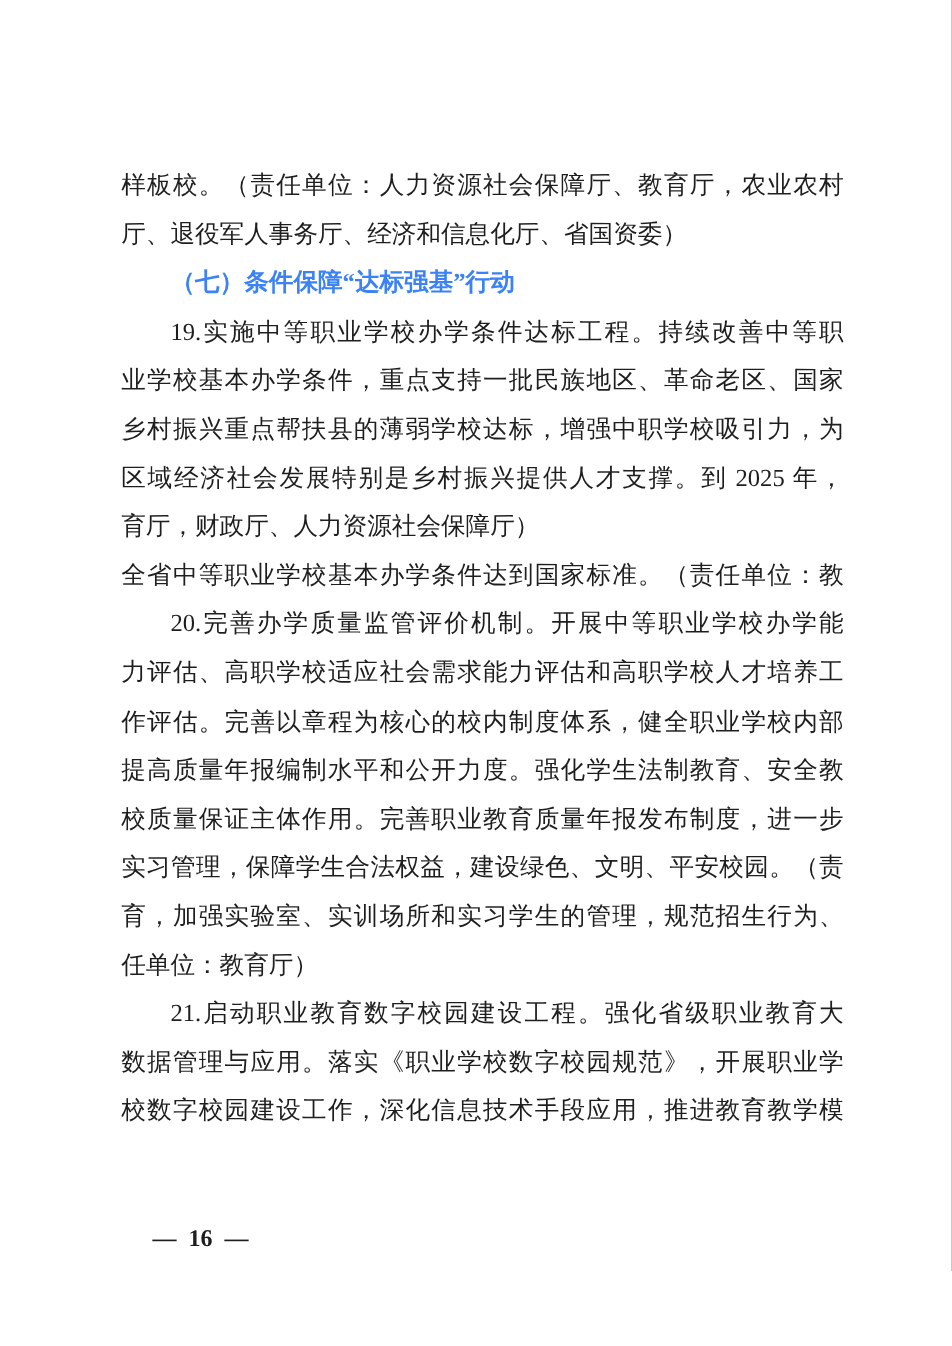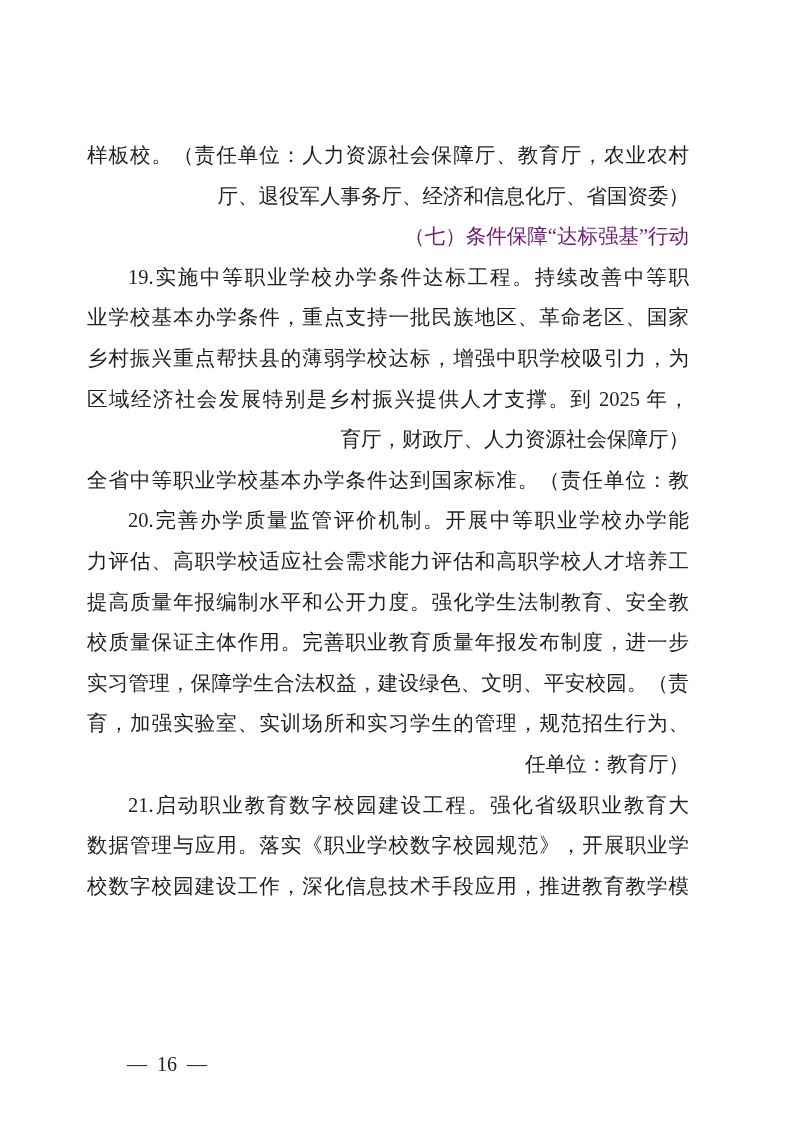--- a/index.html
+++ b/index.html
@@ -10,72 +10,74 @@
   .page {
     position: relative;
     width: 793px;
     height: 1122px;
     background: #ffffff;
     overflow: hidden;
     font-family: "Liberation Serif", "DejaVu Serif", serif;
   }
   .text-block {
     position: absolute;
-    left: 87px;
+    left: 101px;
     top: 135px;
     width: 602px;
     font-size: 20.5px;
     color: #1e1e1e;
   }
   .line {
     height: 40.6px;
     line-height: 40.6px;
-    text-align: right;
+    text-align: left;
     overflow: hidden;
     white-space: normal;
   }
   
   .line.fill {
     text-align: justify;
     text-align-last: justify;
   }
   .line.indent {
     text-indent: 2em;
   }
   .line.heading {
-    font-weight: normal;
-    color: #701a75;
+    font-weight: bold;
+    color: #3b82f6;
   }
   .footer {
     position: absolute;
     left: 127px;
-    top: 1052px;
+    top: 1020px;
     height: 24px;
     line-height: 24px;
     font-size: 20px;
     color: #1e1e1e;
     word-spacing: 5px;
+    font-weight: bold;
   }
 </style>
 </head>
 <body>
 
 <div class="page">
   <div class="text-block" id="text-block">
       <div class="line fill">样板校。（责任单位：人力资源社会保障厅、教育厅，农业农村</div>
       <div class="line">厅、退役军人事务厅、经济和信息化厅、省国资委）</div>
       <div class="line heading indent">（七）条件保障“达标强基”行动</div>
       <div class="line indent fill">19.实施中等职业学校办学条件达标工程。持续改善中等职</div>
       <div class="line fill">业学校基本办学条件，重点支持一批民族地区、革命老区、国家</div>
       <div class="line fill">乡村振兴重点帮扶县的薄弱学校达标，增强中职学校吸引力，为</div>
       <div class="line fill">区域经济社会发展特别是乡村振兴提供人才支撑。到 2025 年，</div>
       <div class="line">育厅，财政厅、人力资源社会保障厅）</div>
       <div class="line fill">全省中等职业学校基本办学条件达到国家标准。（责任单位：教</div>
       <div class="line indent fill">20.完善办学质量监管评价机制。开展中等职业学校办学能</div>
       <div class="line fill">力评估、高职学校适应社会需求能力评估和高职学校人才培养工</div>
+      <div class="line fill">作评估。完善以章程为核心的校内制度体系，健全职业学校内部</div>
       <div class="line fill">提高质量年报编制水平和公开力度。强化学生法制教育、安全教</div>
       <div class="line fill">校质量保证主体作用。完善职业教育质量年报发布制度，进一步</div>
       <div class="line fill">实习管理，保障学生合法权益，建设绿色、文明、平安校园。（责</div>
       <div class="line fill">育，加强实验室、实训场所和实习学生的管理，规范招生行为、</div>
       <div class="line">任单位：教育厅）</div>
       <div class="line indent fill">21.启动职业教育数字校园建设工程。强化省级职业教育大</div>
       <div class="line fill">数据管理与应用。落实《职业学校数字校园规范》，开展职业学</div>
       <div class="line fill">校数字校园建设工作，深化信息技术手段应用，推进教育教学模</div>
     </div>
   <div class="footer">

